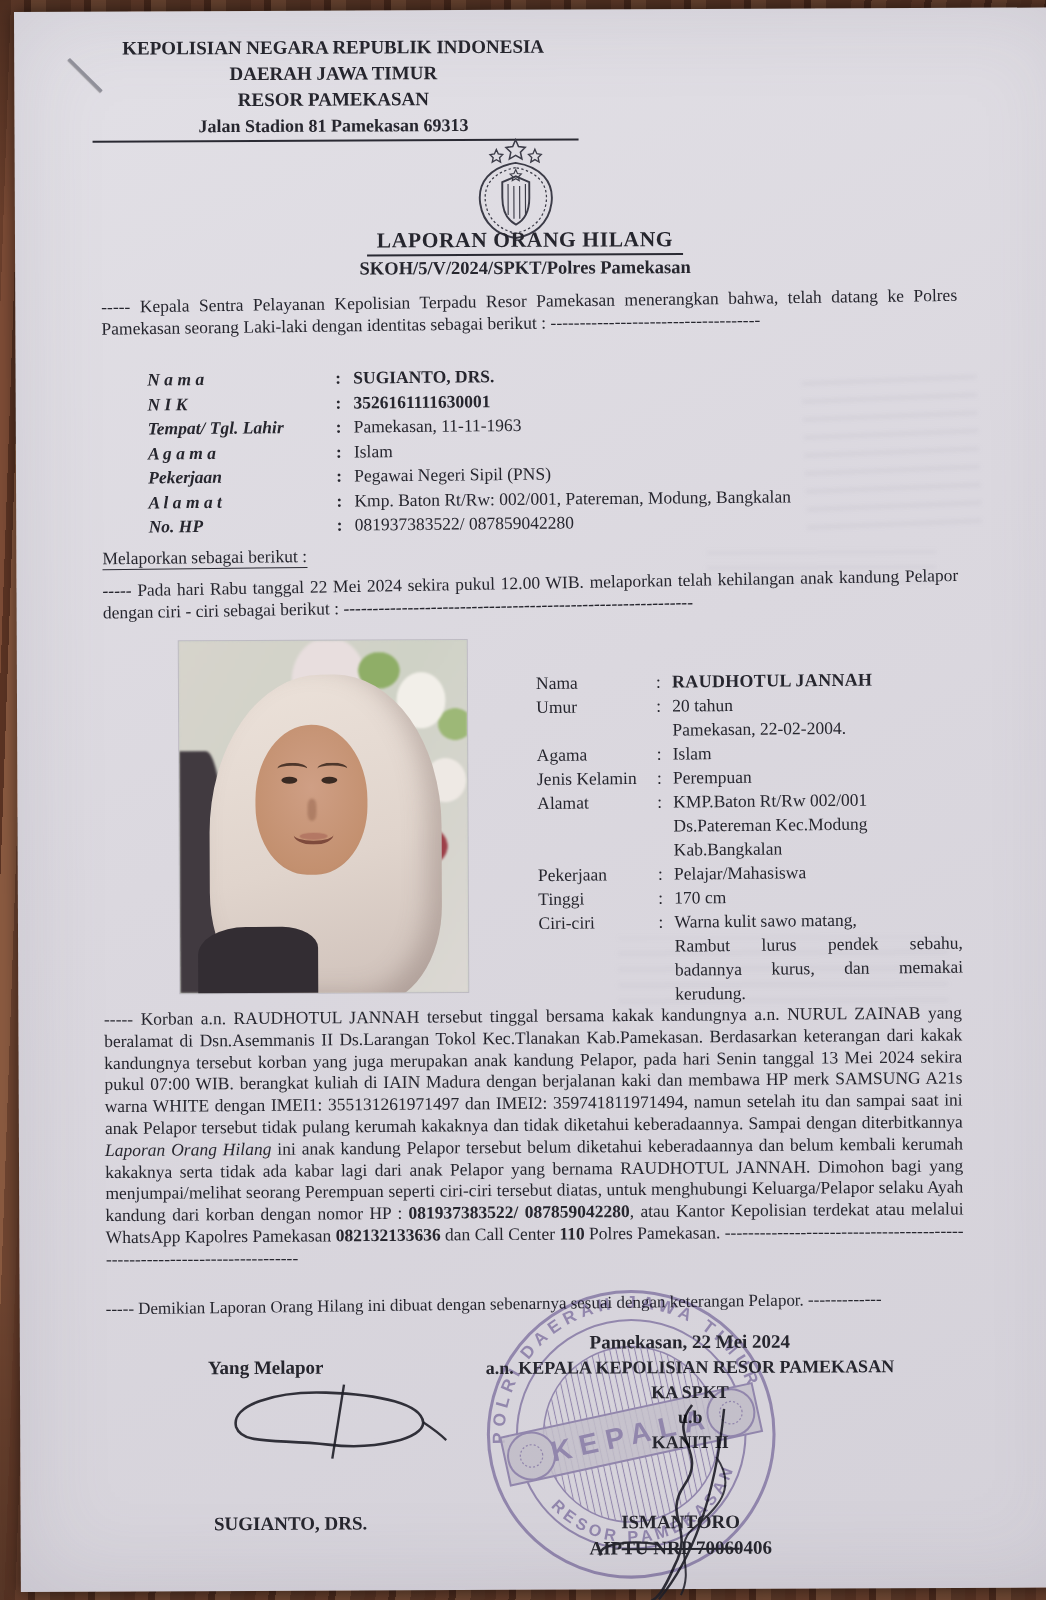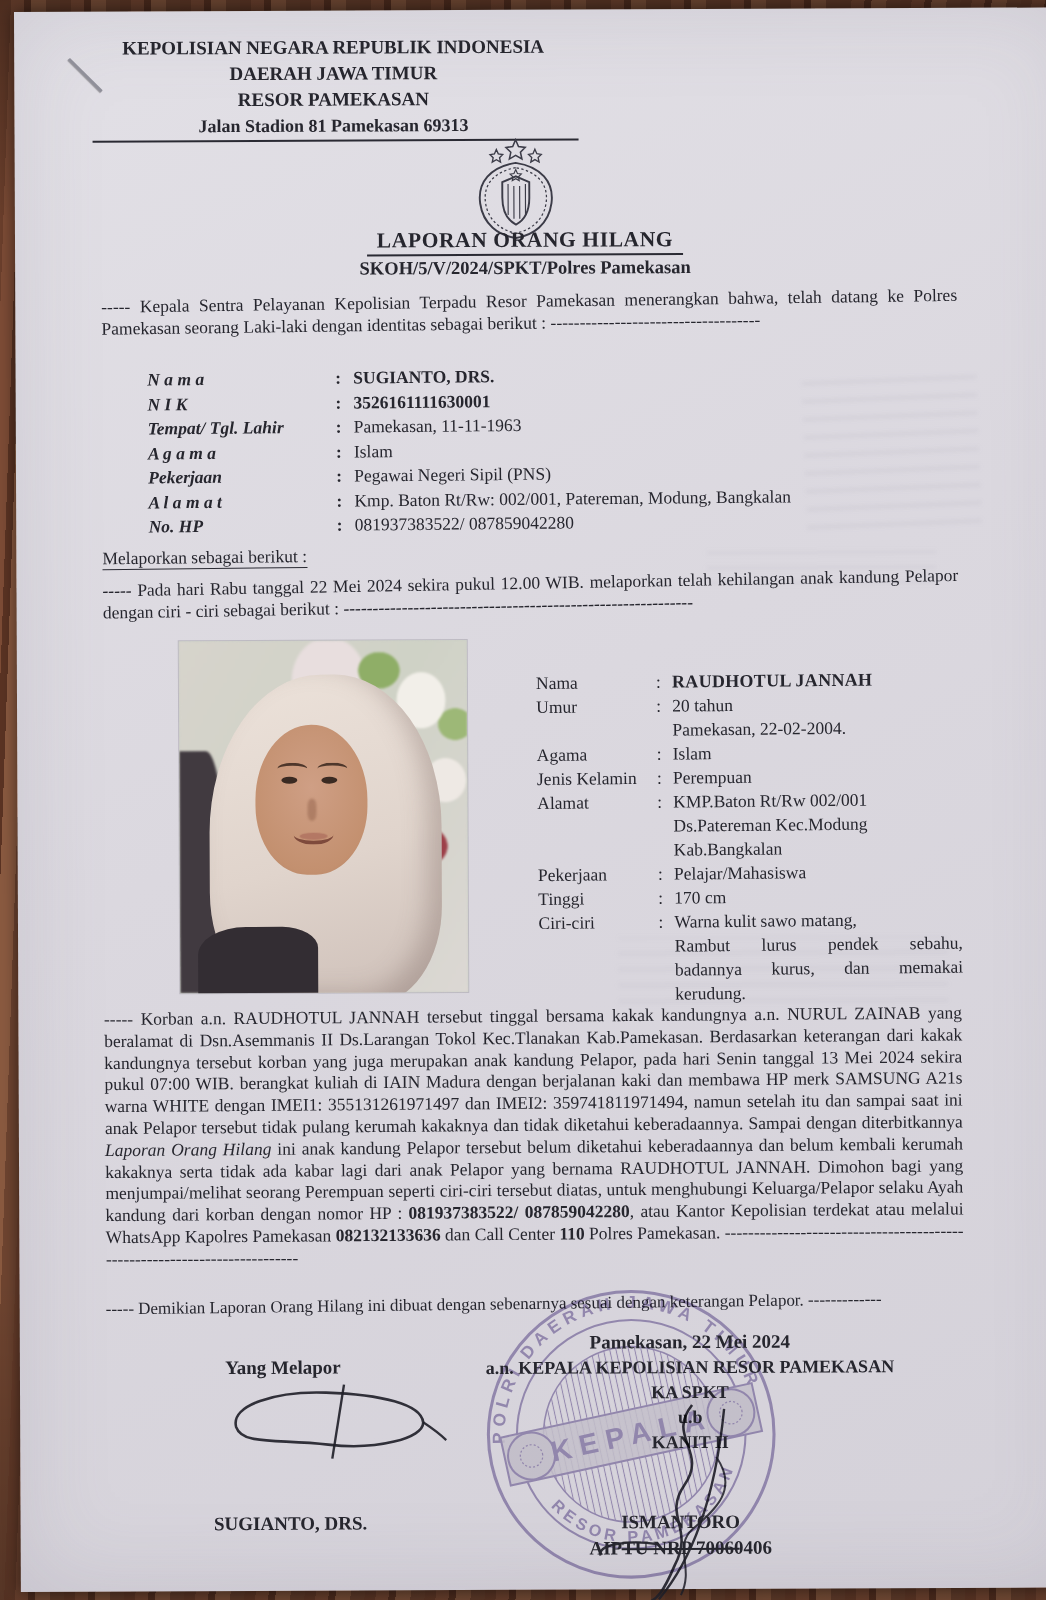--- a/index.html
+++ b/index.html
@@ -77,21 +77,21 @@
   .dname{font-weight:bold;font-size:18px;letter-spacing:.3px;}
   .just{text-align:justify;text-align-last:justify;}
 
   .narrative{left:86px;top:996px;width:858px;line-height:21.8px;transform:rotate(-0.2deg);}
   .closing{left:86px;top:1284px;width:900px;font-size:17px;white-space:nowrap;transform:rotate(-0.5deg);}
 
   
   .sig-right{left:430px;top:1320px;width:480px;text-align:center;font-weight:bold;}
   .sr-date{font-size:19px;line-height:26px;}
   .sr-line{font-size:18px;line-height:25px;}
-  .sig-left-role{left:188px;top:1346px;width:150px;text-align:center;font-weight:bold;font-size:19px;}
+  .sig-left-role{left:188px;top:1346px;width:150px;font-weight:bold;font-size:19px;}
   .name-left{left:170px;top:1502px;width:200px;text-align:center;font-weight:bold;font-size:19px;}
   .name-right{left:520px;top:1500px;width:280px;text-align:center;font-weight:bold;font-size:19px;line-height:26px;}
   .name-right .uline{border-bottom:2px solid #26262e;padding-bottom:16px;}
 
   .stamp{left:458px;top:1272px;width:306px;height:306px;opacity:.62;mix-blend-mode:multiply;transform:rotate(-12deg);}
   .sigsvg{mix-blend-mode:multiply;}
   .sig1{left:196px;top:1368px;width:232px;height:86px;}
   .sig2{left:576px;top:1388px;width:176px;height:208px;}
 
   .ghost{position:absolute;opacity:.5;filter:blur(2.2px);mix-blend-mode:multiply;}

